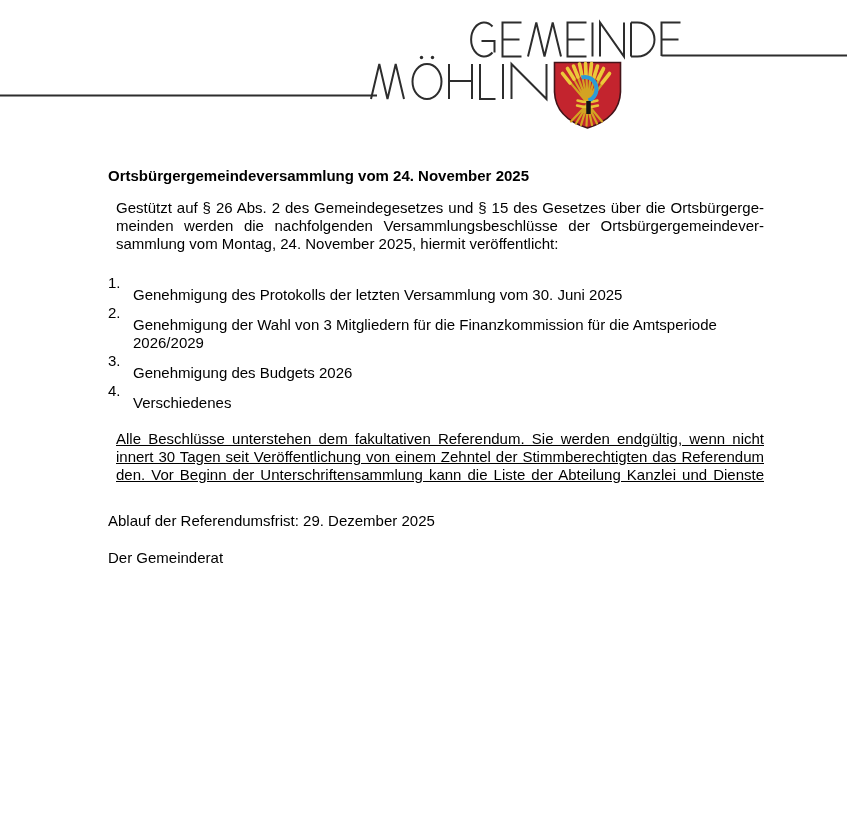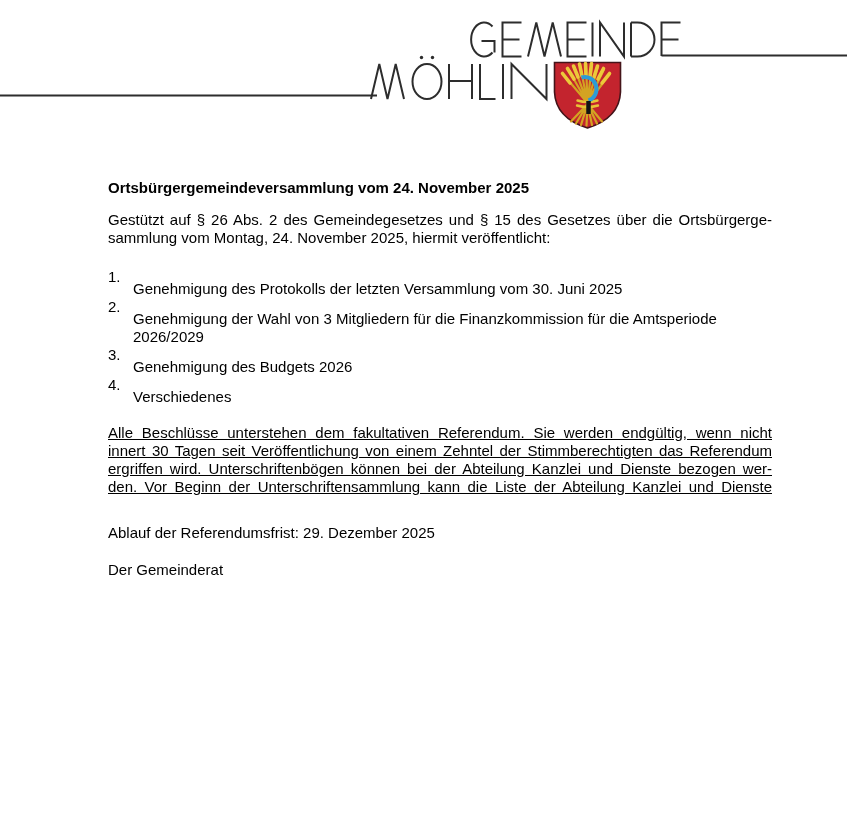--- a/index.html
+++ b/index.html
@@ -7,28 +7,28 @@
   body {
     width: 847px; height: 817px;
     background: #ffffff;
     font-family: "Liberation Sans", sans-serif;
     color: #000000;
     position: relative;
     overflow: hidden;
   }
   .header-svg { position: absolute; top: 0; left: 0; display: block; }
   .content {
-    position: absolute; left: 108px; top: 12px; width: 664px;
+    position: absolute; left: 108px; top: 0; width: 664px;
     font-size: 15px; line-height: 18px;
   }
   .title {
     font-size: 15px; font-weight: bold;
     margin: 167px 0 0 0; line-height: 18px;
   }
-  .para { margin: 0; }
+  .para { margin: 8px; }
   .para-1 { margin-top: 14px; }
   .agenda { margin-top: 21px; }
   .agenda-row { display: flex; }
   .agenda-num { flex: 0 0 25px; width: 25px; }
   .agenda-text { flex: 1 1 auto; margin-top: 12px; }
   .para-2 { margin-top: 18px; text-decoration: underline; }
   .ablauf { margin-top: 28px; }
   .signature { margin-top: 19px; }
   .line { text-align: left; }
   .just { text-align: justify; text-align-last: justify; }
@@ -80,20 +80,21 @@
       <path d="M 588.5 101 V 114" stroke="#141414" stroke-width="4.5" fill="none"></path>
     </g>
   </g>
 </svg>
 
 <div class="content">
   <h1 class="title">Ortsbürgergemeindeversammlung vom 24. November 2025</h1>
 
   <div class="para para-1">
       <div class="line just">Gestützt auf § 26 Abs. 2 des Gemeindegesetzes und § 15 des Gesetzes über die Ortsbürgerge-</div>
+      <div class="line just">meinden werden die nachfolgenden Versammlungsbeschlüsse der Ortsbürgergemeindever-</div>
       <div class="line">sammlung vom Montag, 24. November 2025, hiermit veröffentlicht:</div>
     </div>
 
   <div class="agenda">
       <div class="agenda-row">
         <div class="agenda-num">1.</div>
         <div class="agenda-text">
           <div class="line">Genehmigung des Protokolls der letzten Versammlung vom 30. Juni 2025</div>
         </div>
       </div>
@@ -114,20 +115,19 @@
         <div class="agenda-num">4.</div>
         <div class="agenda-text">
           <div class="line">Verschiedenes</div>
         </div>
       </div>
     </div>
 
   <div class="para para-2">
       <div class="line just">Alle Beschlüsse unterstehen dem fakultativen Referendum. Sie werden endgültig, wenn nicht</div>
       <div class="line just">innert 30 Tagen seit Veröffentlichung von einem Zehntel der Stimmberechtigten das Referendum</div>
-      <div class="line just">ergriffen wird. Unterschriftenbögen können bei der Abteilung Kanzlei und Dienste bezogen wer-</div>
       <div class="line just">den. Vor Beginn der Unterschriftensammlung kann die Liste der Abteilung Kanzlei und Dienste</div>
     </div>
 
   <div class="ablauf">Ablauf der Referendumsfrist: 29. Dezember 2025</div>
 
   <div class="signature">Der Gemeinderat</div>
 </div>
 
 </body></html>

